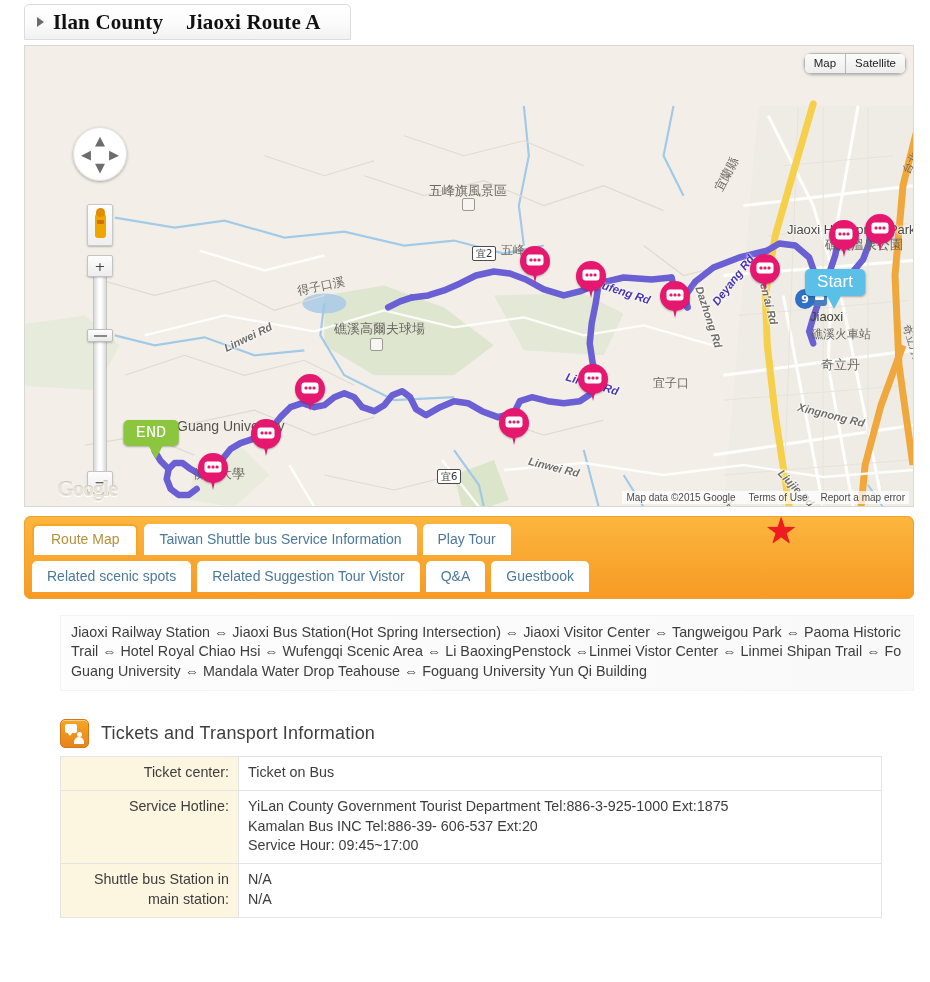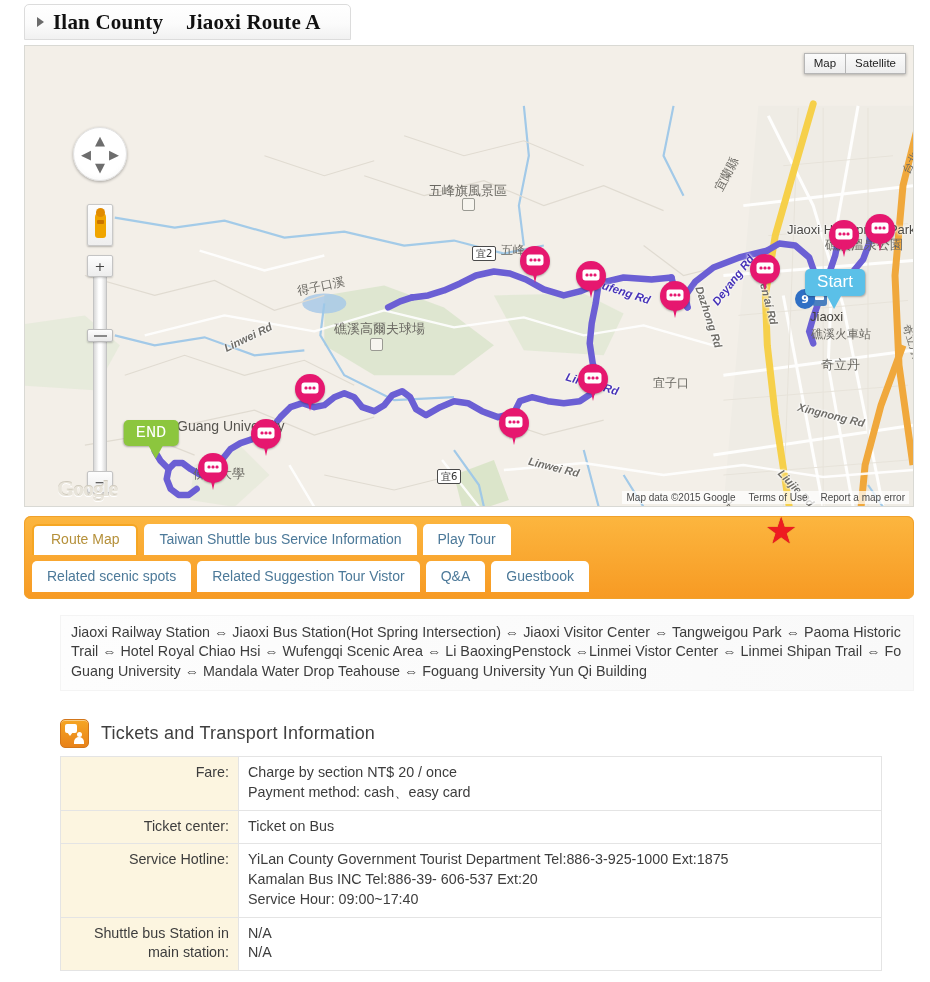--- a/index.html
+++ b/index.html
@@ -158,21 +158,21 @@
   .zoom-handle::after{
     content:""; position:absolute; left:6px; top:5px;
     width:13px;height:2px;background:#8a8a8a;
   }
 
   
   #map-type {
     position:absolute; right:7px; top:7px;
     display:flex;
     box-shadow:0 1px 3px rgba(0,0,0,.3);
-    border-radius:0; overflow:hidden;
+    border-radius:8px; overflow:hidden;
     font-size:11.5px;
   }
   #map-type div {
     background:linear-gradient(to bottom,#fbfbfb,#ededed);
     color:#222; padding:3px 9px 4px;
     border:1px solid #b6b6b6;
     font-family:"Liberation Sans", sans-serif;
   }
   #map-type div + div { border-left:none; }
 
@@ -629,39 +629,32 @@
   <div class="section-head" style="margin-top:28px;">
     <span class="sec-icon">
       <span class="bub"></span>
         <span class="per"></span>
     </span>
     <span class="section-title">Tickets and Transport Information</span>
   </div>
 
   <table class="info">
     <tbody>
-        <tr>
-      <td class="k">Fare:</td>
-      <td class="v">
-        <span class="nl">Charge by section NT$ 20 / once</span>
-        <span class="nl">Payment method: cash、easy card</span>
-      </td>
-    </tr>
     <tr>
       <td class="k">Ticket center:</td>
       <td class="v">
         <span class="nl">Ticket on Bus</span>
       </td>
     </tr>
     <tr>
       <td class="k">Service Hotline:</td>
       <td class="v">
         <span class="nl">YiLan County Government Tourist Department Tel:886-3-925-1000 Ext:1875</span>
         <span class="nl">Kamalan Bus INC Tel:886-39- 606-537 Ext:20</span>
-        <span class="nl">Service Hour: 09:00~17:40</span>
+        <span class="nl">Service Hour: 09:45~17:00</span>
       </td>
     </tr>
     <tr>
       <td class="k">Shuttle bus Station in main station:</td>
       <td class="v">
         <span class="nl">N/A</span>
         <span class="nl">N/A</span>
       </td>
     </tr>
   </tbody>

